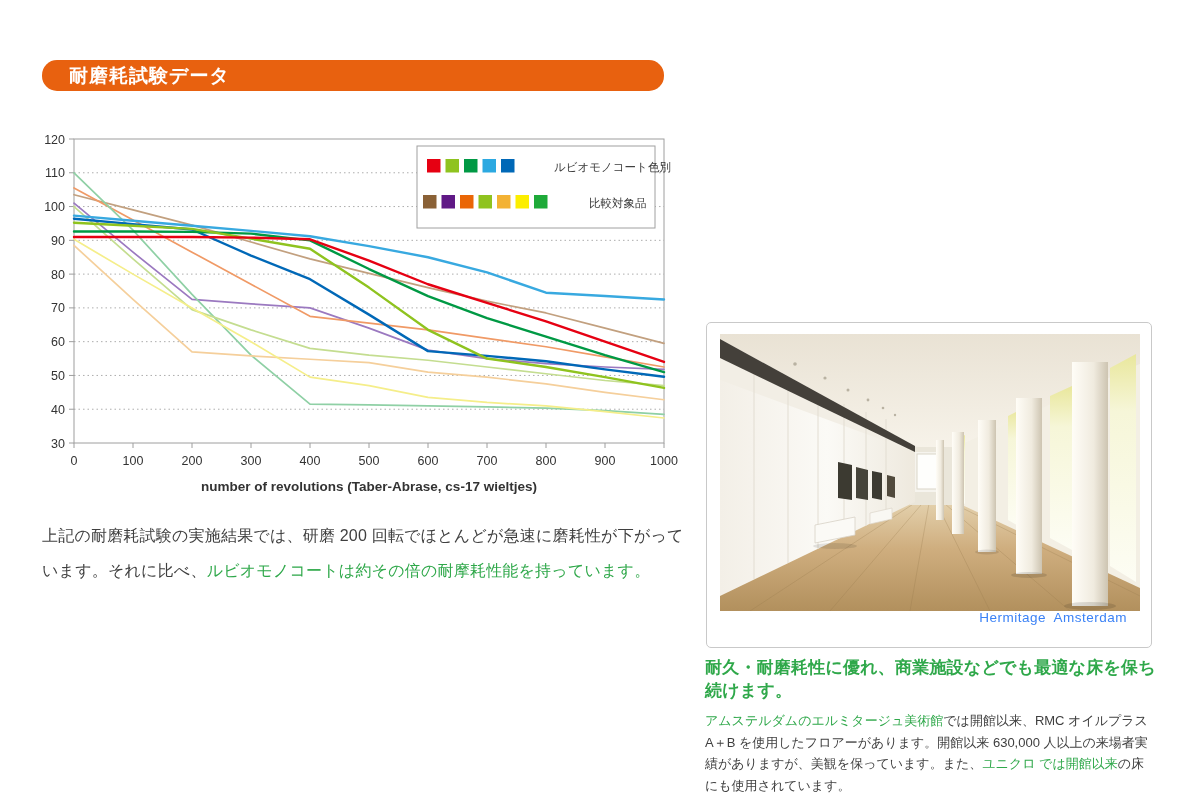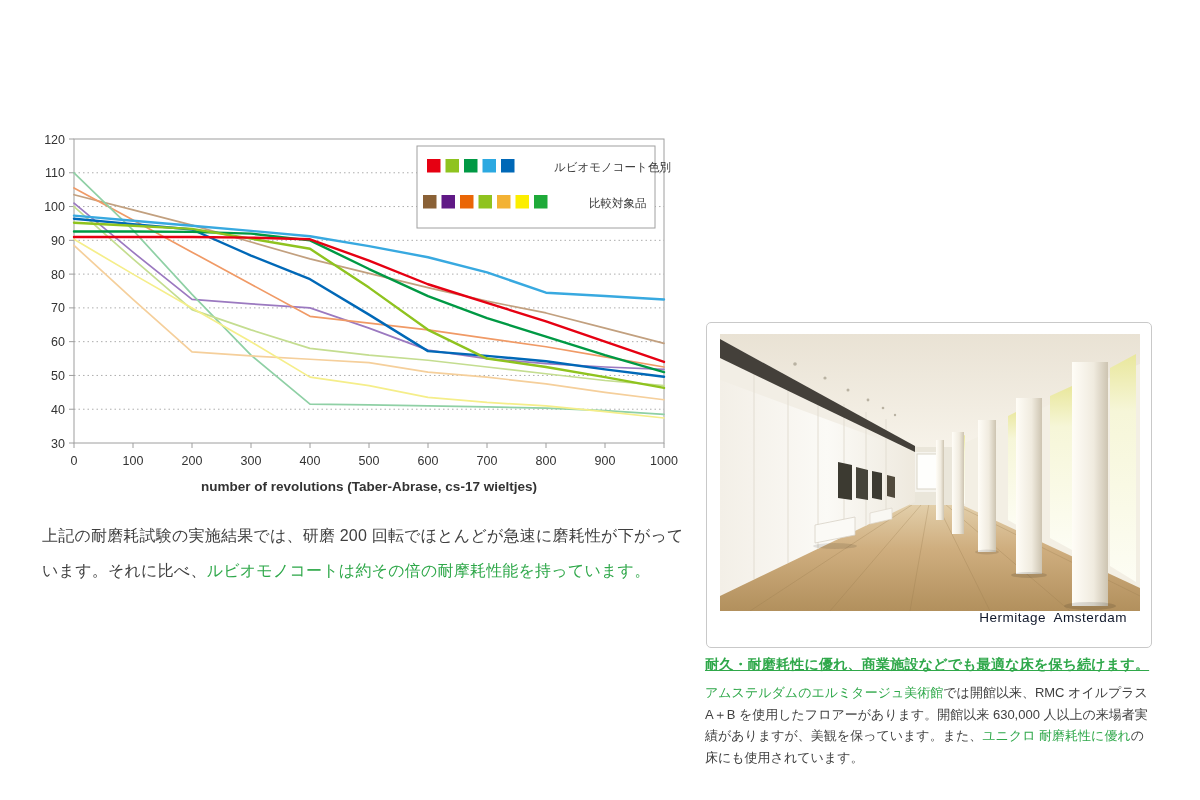--- a/index.html
+++ b/index.html
@@ -9,31 +9,34 @@
           border-radius:15px;color:#fff;font-weight:bold;font-size:19px;line-height:31px;
           padding-left:0;}
   .banner span{margin-left:27px;letter-spacing:1px;}
   .chart-wrap{position:absolute;left:34px;top:128px;width:680px;height:372px;}
   .left-para{position:absolute;left:42px;top:518px;width:648px;font-size:16px;line-height:35px;
              color:#3f3f3f;margin:0;letter-spacing:0.2px;}
   .green{color:#2fa84a;}
   .photo-card{position:absolute;left:706px;top:322px;width:446px;height:326px;background:#fff;
               border:1px solid #c9c9c9;border-radius:5px;box-sizing:border-box;}
   .photo-frame{position:absolute;left:13px;top:11px;width:420px;height:277px;overflow:hidden;}
-  .photo-caption{position:absolute;top:287px;right:24px;font-size:13.5px;color:#0f172a;
+  .photo-caption{position:absolute;top:287px;right:24px;font-size:13.5px;color:#3b82f6;
                  letter-spacing:0.5px;word-spacing:4px;}
   .right-text{position:absolute;left:705px;top:656px;width:452px;}
-  .right-text h3{margin:0 0 8px 0;font-size:14px;font-weight:bold;color:#2fa84a;letter-spacing:0.2px;text-decoration:underline;}
+  .right-text h3{margin:0 0 8px 0;font-size:17px;font-weight:bold;color:#2fa84a;letter-spacing:0.2px;}
   .right-text p{margin:0;font-size:13px;line-height:21.5px;color:#3f3f3f;}
 </style>
 </head>
 <body>
 
 <div class="page">
 
+  <div class="banner">
+    <span>耐磨耗試験データ</span>
+  </div>
 
   <div class="chart-wrap" id="chart"><svg width="680" height="372">
         <g>
           <line x1="40" y1="44.77777777777778" x2="630" y2="44.77777777777778" stroke="#adadad" stroke-width="1" stroke-dasharray="1.5 3"></line>
           <line x1="40" y1="78.55555555555556" x2="630" y2="78.55555555555556" stroke="#adadad" stroke-width="1" stroke-dasharray="1.5 3"></line>
           <line x1="40" y1="112.33333333333333" x2="630" y2="112.33333333333333" stroke="#adadad" stroke-width="1" stroke-dasharray="1.5 3"></line>
           <line x1="40" y1="146.11111111111111" x2="630" y2="146.11111111111111" stroke="#adadad" stroke-width="1" stroke-dasharray="1.5 3"></line>
           <line x1="40" y1="179.88888888888889" x2="630" y2="179.88888888888889" stroke="#adadad" stroke-width="1" stroke-dasharray="1.5 3"></line>
           <line x1="40" y1="213.66666666666666" x2="630" y2="213.66666666666666" stroke="#adadad" stroke-width="1" stroke-dasharray="1.5 3"></line>
           <line x1="40" y1="247.44444444444446" x2="630" y2="247.44444444444446" stroke="#adadad" stroke-width="1" stroke-dasharray="1.5 3"></line>
@@ -206,16 +209,16 @@
           <circle cx="163" cy="74" r="1.3"></circle>
             <circle cx="175" cy="81" r="1.2"></circle>
         </g>
       </svg>
     </div>
     <div class="photo-caption">Hermitage Amsterdam</div>
   </div>
 
   <div class="right-text">
     <h3>耐久・耐磨耗性に優れ、商業施設などでも最適な床を保ち続けます。</h3>
-    <p><span class="green">アムステルダムのエルミタージュ美術館</span><span>では開館以来、RMC オイルプラス A＋B を使用したフロアーがあります。開館以来 630,000 人以上の来場者実績がありますが、美観を保っています。また、</span><span class="green">ユニクロ 耐磨耗性に優れ</span><span>の床にも使用されています。</span></p>
+    <p><span class="green">アムステルダムのエルミタージュ美術館</span><span>では開館以来、RMC オイルプラス A＋B を使用したフロアーがあります。開館以来 630,000 人以上の来場者実績がありますが、美観を保っています。また、</span><span class="green">ユニクロ では開館以来</span><span>の床にも使用されています。</span></p>
   </div>
 
 </div>
 
 </body></html>

